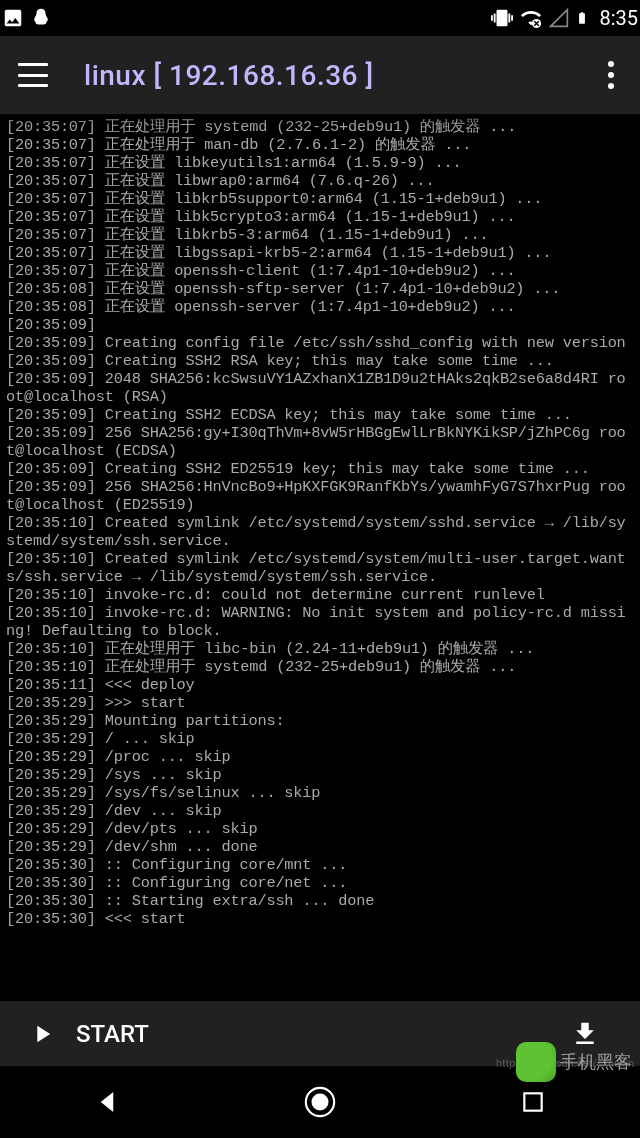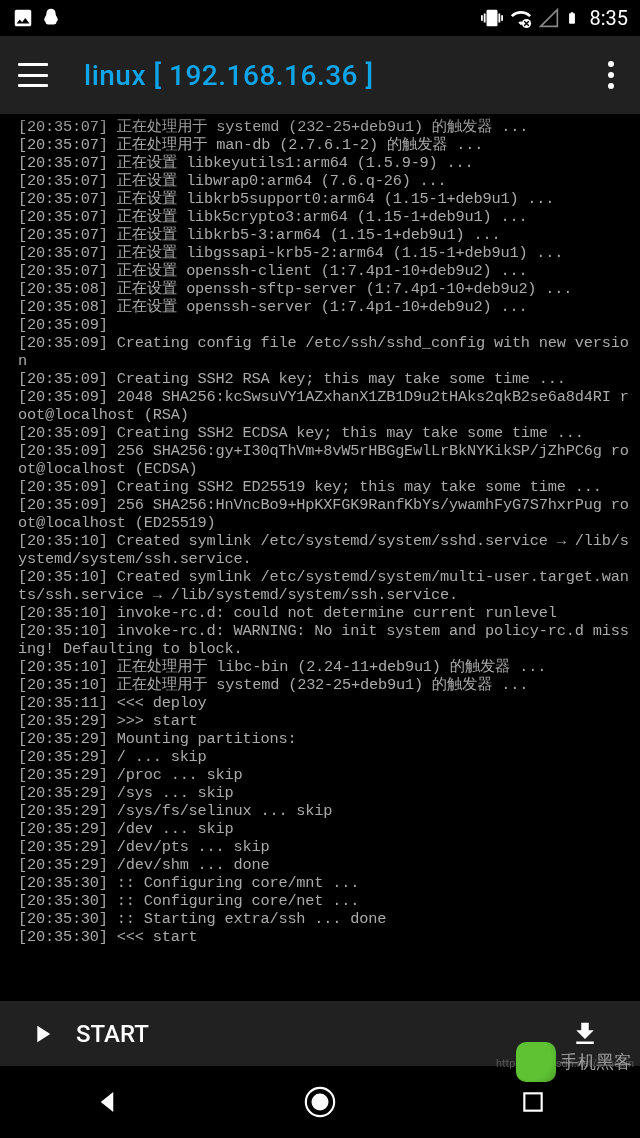--- a/index.html
+++ b/index.html
@@ -9,33 +9,33 @@
   background: #000;
   font-family: Roboto, Arial, sans-serif;
   overflow: hidden;
   position: relative;
 }
 .status-bar {
   height: 36px;
   background: #000;
   display: flex;
   align-items: center;
-  padding: 0 12px;
+  padding: 0 2px;
   color: #fff;
 }
 .status-left { display: flex; gap: 6px; align-items: center; }
 .status-right { margin-left: auto; display: flex; gap: 6px; align-items: center; font-size: 20px; }
 .status-time { font-size: 20px; font-weight: 400; margin-left: 4px; }
 .app-bar {
   height: 78px;
   background: #212121;
   display: flex;
   align-items: center;
   padding: 0 18px;
-  color: #0ea5e9;
+  color: #c4b5fd;
   box-shadow: 0 4px 12px rgba(0,0,0,0.6);
   position: relative;
   z-index: 2;
 }
 .hamburger {
   width: 30px;
   height: 24px;
   display: flex;
   flex-direction: column;
   justify-content: space-between;
@@ -56,21 +56,20 @@
   color: #aaa;
   font-family: "Courier New", monospace;
   font-size: 15.3px;
   line-height: 18px;
   padding: 4px 6px 8px 6px;
   white-space: pre-wrap;
   word-break: break-all;
   letter-spacing: -0.2px;
   height: 876px;
   overflow: hidden;
-  margin-left: 12px;
 }
 .bottom-bar {
   position: absolute;
   bottom: 72px;
   left: 0;
   right: 0;
   height: 65px;
   background: #212121;
   display: flex;
   align-items: center;

